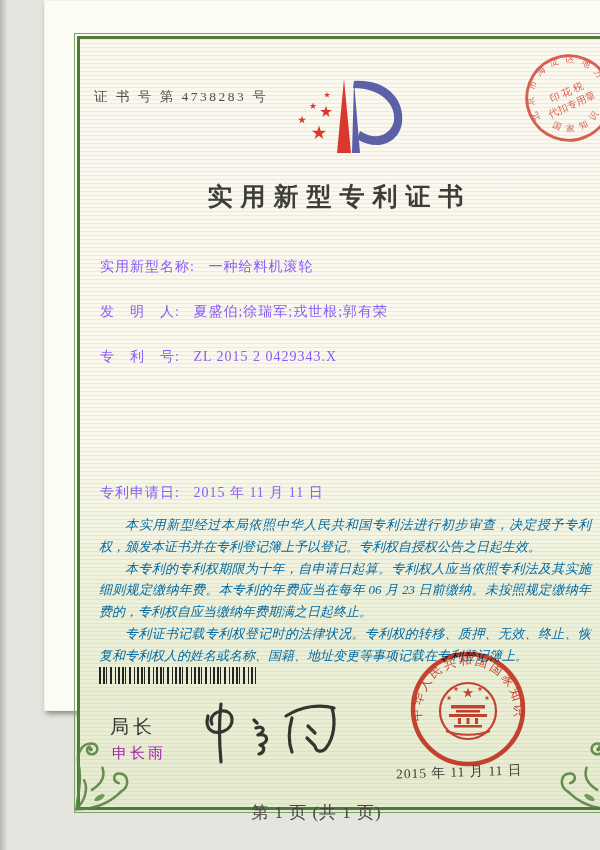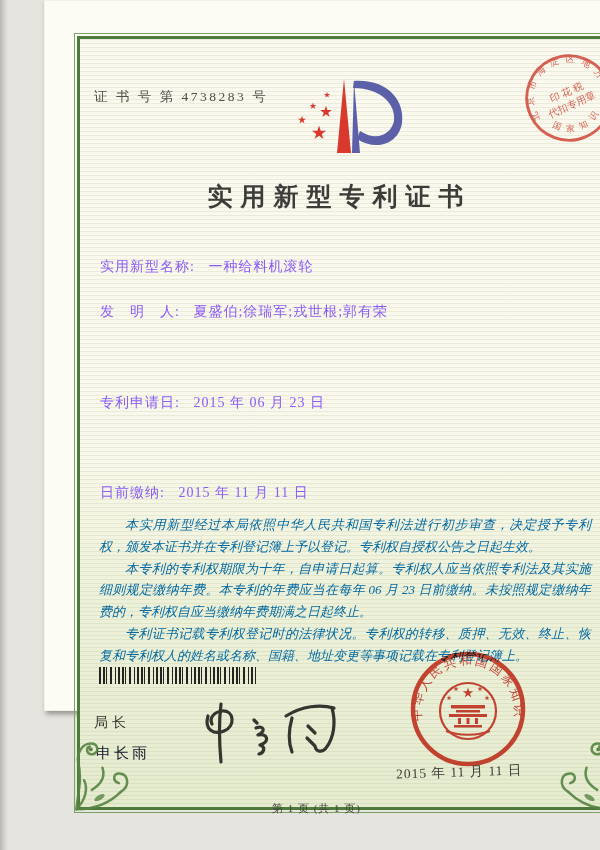--- a/index.html
+++ b/index.html
@@ -20,34 +20,34 @@
   .title { position:absolute; left:24px; top:180px; width:543px; text-align:center;
            font-size:25px; font-weight:600; letter-spacing:8px; color:#3c3c39; }
   .field { position:absolute; left:56px; font-size:14px; color:#8b5cf6; letter-spacing:1px; white-space:nowrap; }
   .field .val { margin-left:9px; }
   .f0{top:258px} .f1{top:303px} .f2{top:348px} .f3{top:394px} .f4{top:439px} .f5{top:484px}
   .paras { position:absolute; left:55px; top:514px; width:492px; font-size:13px; line-height:21.8px;
            text-align:justify; color:#0369a1; font-style:italic; }
   .paras p { text-indent:2em; }
   .barcode { position:absolute; left:55px; top:667px; width:157px; height:17px;
            background:repeating-linear-gradient(90deg,#23231f 0 2px,transparent 2px 4px,#23231f 4px 6px,transparent 6px 7px,#23231f 7px 8px,transparent 8px 11px,#23231f 11px 13px,transparent 13px 16px,#23231f 16px 17px,transparent 17px 19px); }
-  .sig-title { position:absolute; left:50px; top:714px; font-size:14px; letter-spacing:4px; color:#35342e;
+  .sig-title { position:absolute; left:66px; top:714px; font-size:19px; letter-spacing:4px; color:#35342e;
                font-family:"Liberation Sans","DejaVu Sans",sans-serif; }
-  .sig-name  { position:absolute; left:52px; top:744px; font-size:15px; letter-spacing:3px; color:#0f172a;
+  .sig-name  { position:absolute; left:68px; top:744px; font-size:15px; letter-spacing:3px; color:#a21caf;
                font-family:"Liberation Sans","DejaVu Sans",sans-serif; }
   .signature { position:absolute; left:150px; top:696px; width:155px; height:78px; }
   .big-seal { position:absolute; left:364px; top:649px; width:120px; height:120px;
               mix-blend-mode:multiply; opacity:.92; }
   .seal-date { position:absolute; left:352px; top:763px; width:150px; font-size:13.5px; letter-spacing:1px;
                color:#3a3a33; transform:rotate(-2deg); }
   .orn { position:absolute; width:88px; height:82px; }
   .orn-l { left:26px; top:732px; }
   .orn-r { left:487px; top:732px; transform:scaleX(-1); }
   .footer { position:absolute; left:0px; top:801px; width:545px; text-align:center;
-            font-size:11px; color:#45443d; letter-spacing:1px; }
+            font-size:17px; color:#45443d; letter-spacing:1px; }
 </style>
 </head>
 <body>
 
 <div class="page">
   <div class="paper">
 
     <div class="frame">
       <div class="frame-inner"></div>
     </div>
@@ -87,26 +87,26 @@
     <div class="title">实用新型专利证书</div>
 
     <div class="field f0">
       <span class="lbl">实用新型名称:</span>
       <span class="val">一种给料机滚轮</span>
     </div>
     <div class="field f1">
       <span class="lbl">发　明　人:</span>
       <span class="val">夏盛伯;徐瑞军;戎世根;郭有荣</span>
     </div>
-    <div class="field f3">
-      <span class="lbl">专利申请日:</span>
-      <span class="val">2015 年 06 月 23 日</span>
+    <div class="field f2">
+      <span class="lbl">专　利　号:</span>
+      <span class="val">ZL 2015 2 0429343.X</span>
     </div>
     <div class="field f5">
-      <span class="lbl">日前缴纳:</span>
+      <span class="lbl">专利申请日:</span>
       <span class="val">2015 年 11 月 11 日</span>
     </div>
 
     <div class="paras">
       <p>本实用新型经过本局依照中华人民共和国专利法进行初步审查，决定授予专利权，颁发本证书并在专利登记簿上予以登记。专利权自授权公告之日起生效。</p>
       <p>本专利的专利权期限为十年，自申请日起算。专利权人应当依照专利法及其实施细则规定缴纳年费。本专利的年费应当在每年 06 月 23 日前缴纳。未按照规定缴纳年费的，专利权自应当缴纳年费期满之日起终止。</p>
       <p>专利证书记载专利权登记时的法律状况。专利权的转移、质押、无效、终止、恢复和专利权人的姓名或名称、国籍、地址变更等事项记载在专利登记簿上。</p>
     </div>
 
     <div class="barcode"></div>

